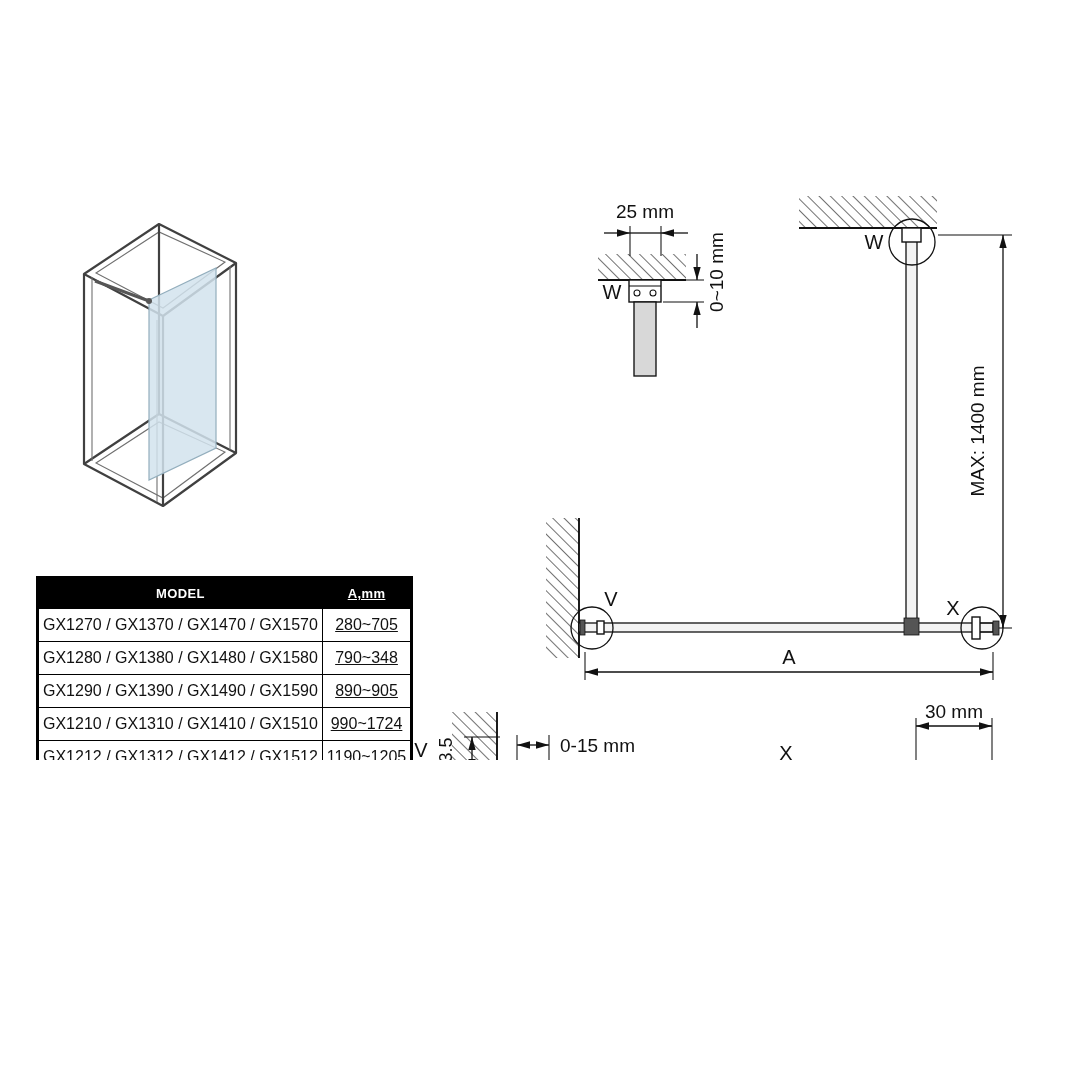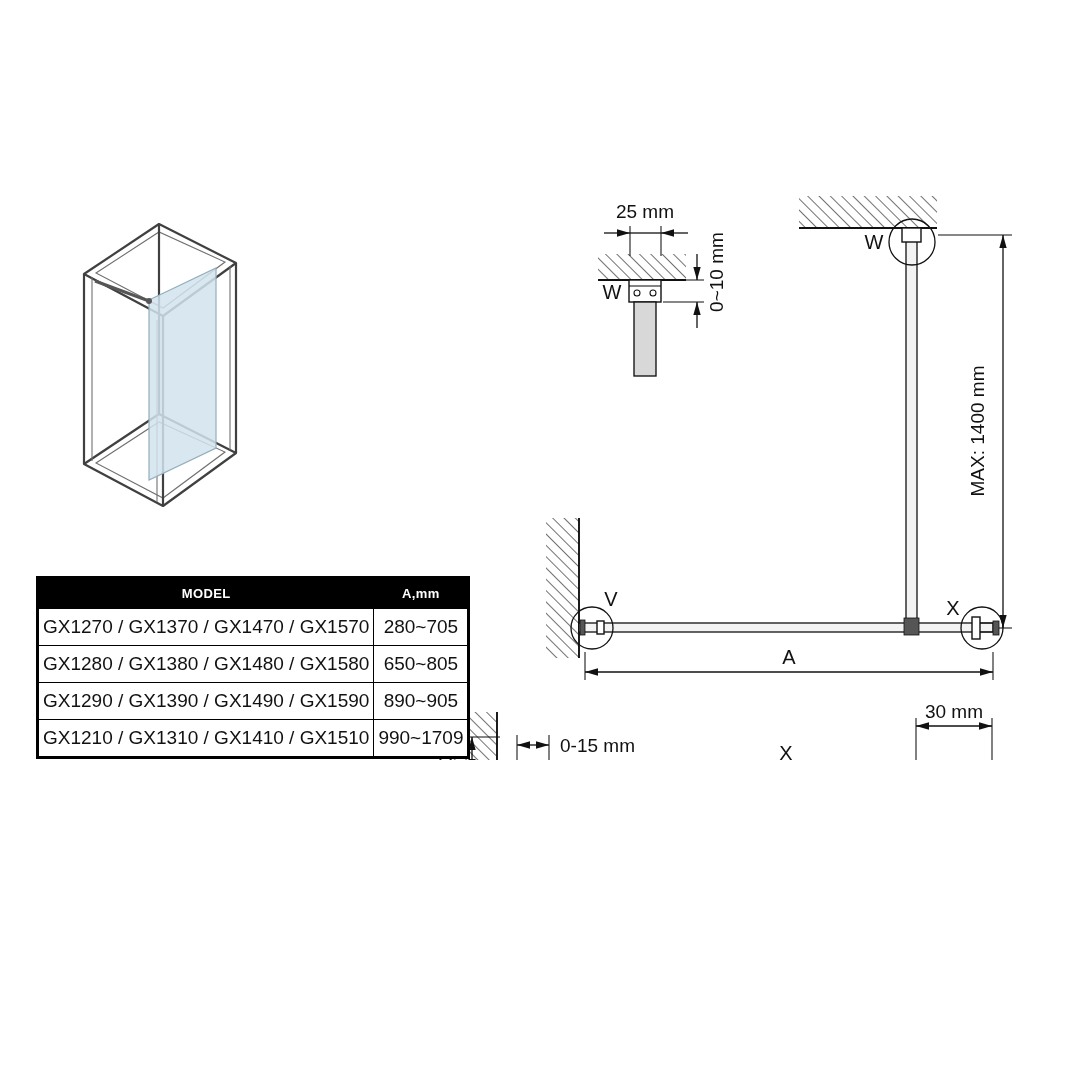--- a/index.html
+++ b/index.html
@@ -18,22 +18,22 @@
   .barfill { fill:#d8d8d8; stroke:#111; stroke-width:1.35; }
   .tube  { fill:#f3f3f3; stroke:#111; stroke-width:1.3; }
   .dark  { fill:#555; stroke:#111; stroke-width:0.8; }
   .frame    { stroke:#404040; stroke-width:2.2; fill:none; stroke-linejoin:round; }
   .frame-in { stroke:#707070; stroke-width:1.1; fill:none; }
   .glassedge { stroke:#93aebd; stroke-width:1.2; }
 
   .spec-table { position:absolute; left:25px; top:576px; width:366px;margin-left:11px; }
   .spec-table table { width:100%; border-collapse:collapse; border:3px solid #000; background:#fff; }
   .spec-table th { background:#000; color:#fff; font-weight:600; font-size:13px; letter-spacing:.4px; padding:7px 4px; border:1px solid #000; }
-  .spec-table td { border:1px solid #000; font-size:19px; color:#111; text-align:center; padding:7px 4px; white-space:nowrap; }
-  .spec-table .a-col { width:118px; }
+  .spec-table td { border:1px solid #000; font-size:16px; color:#111; text-align:center; padding:7px 4px; white-space:nowrap; }
+  .spec-table .a-col { width:118px;text-decoration:underline; }
 </style>
 </head>
 <body>
 
 <div class="canvas">
 
 <svg width="1080" height="1080" viewBox="0 0 1080 1080">
   <defs>
     <marker id="arr" viewBox="0 0 12 8" refX="12" refY="4" markerWidth="13" markerHeight="9" markerUnits="userSpaceOnUse" orient="auto-start-reverse">
       <path d="M0,0.6 L12,4 L0,7.4 Z" fill="#111"></path>
@@ -208,27 +208,31 @@
         <th class="a-col">A,mm</th>
       </tr>
     </thead>
     <tbody>
       <tr>
         <td>GX1270 / GX1370 / GX1470 / GX1570</td>
         <td class="a-col">280~705</td>
       </tr>
       <tr>
         <td>GX1280 / GX1380 / GX1480 / GX1580</td>
-        <td class="a-col">650~805</td>
+        <td class="a-col">790~348</td>
       </tr>
       <tr>
         <td>GX1290 / GX1390 / GX1490 / GX1590</td>
         <td class="a-col">890~905</td>
       </tr>
       <tr>
         <td>GX1210 / GX1310 / GX1410 / GX1510</td>
-        <td class="a-col">990~1709</td>
+        <td class="a-col">990~1724</td>
+      </tr>
+      <tr>
+        <td>GX1212 / GX1312 / GX1412 / GX1512</td>
+        <td class="a-col">1190~1205</td>
       </tr>
     </tbody>
   </table>
 </div>
 
 </div>
 
 </body></html>

